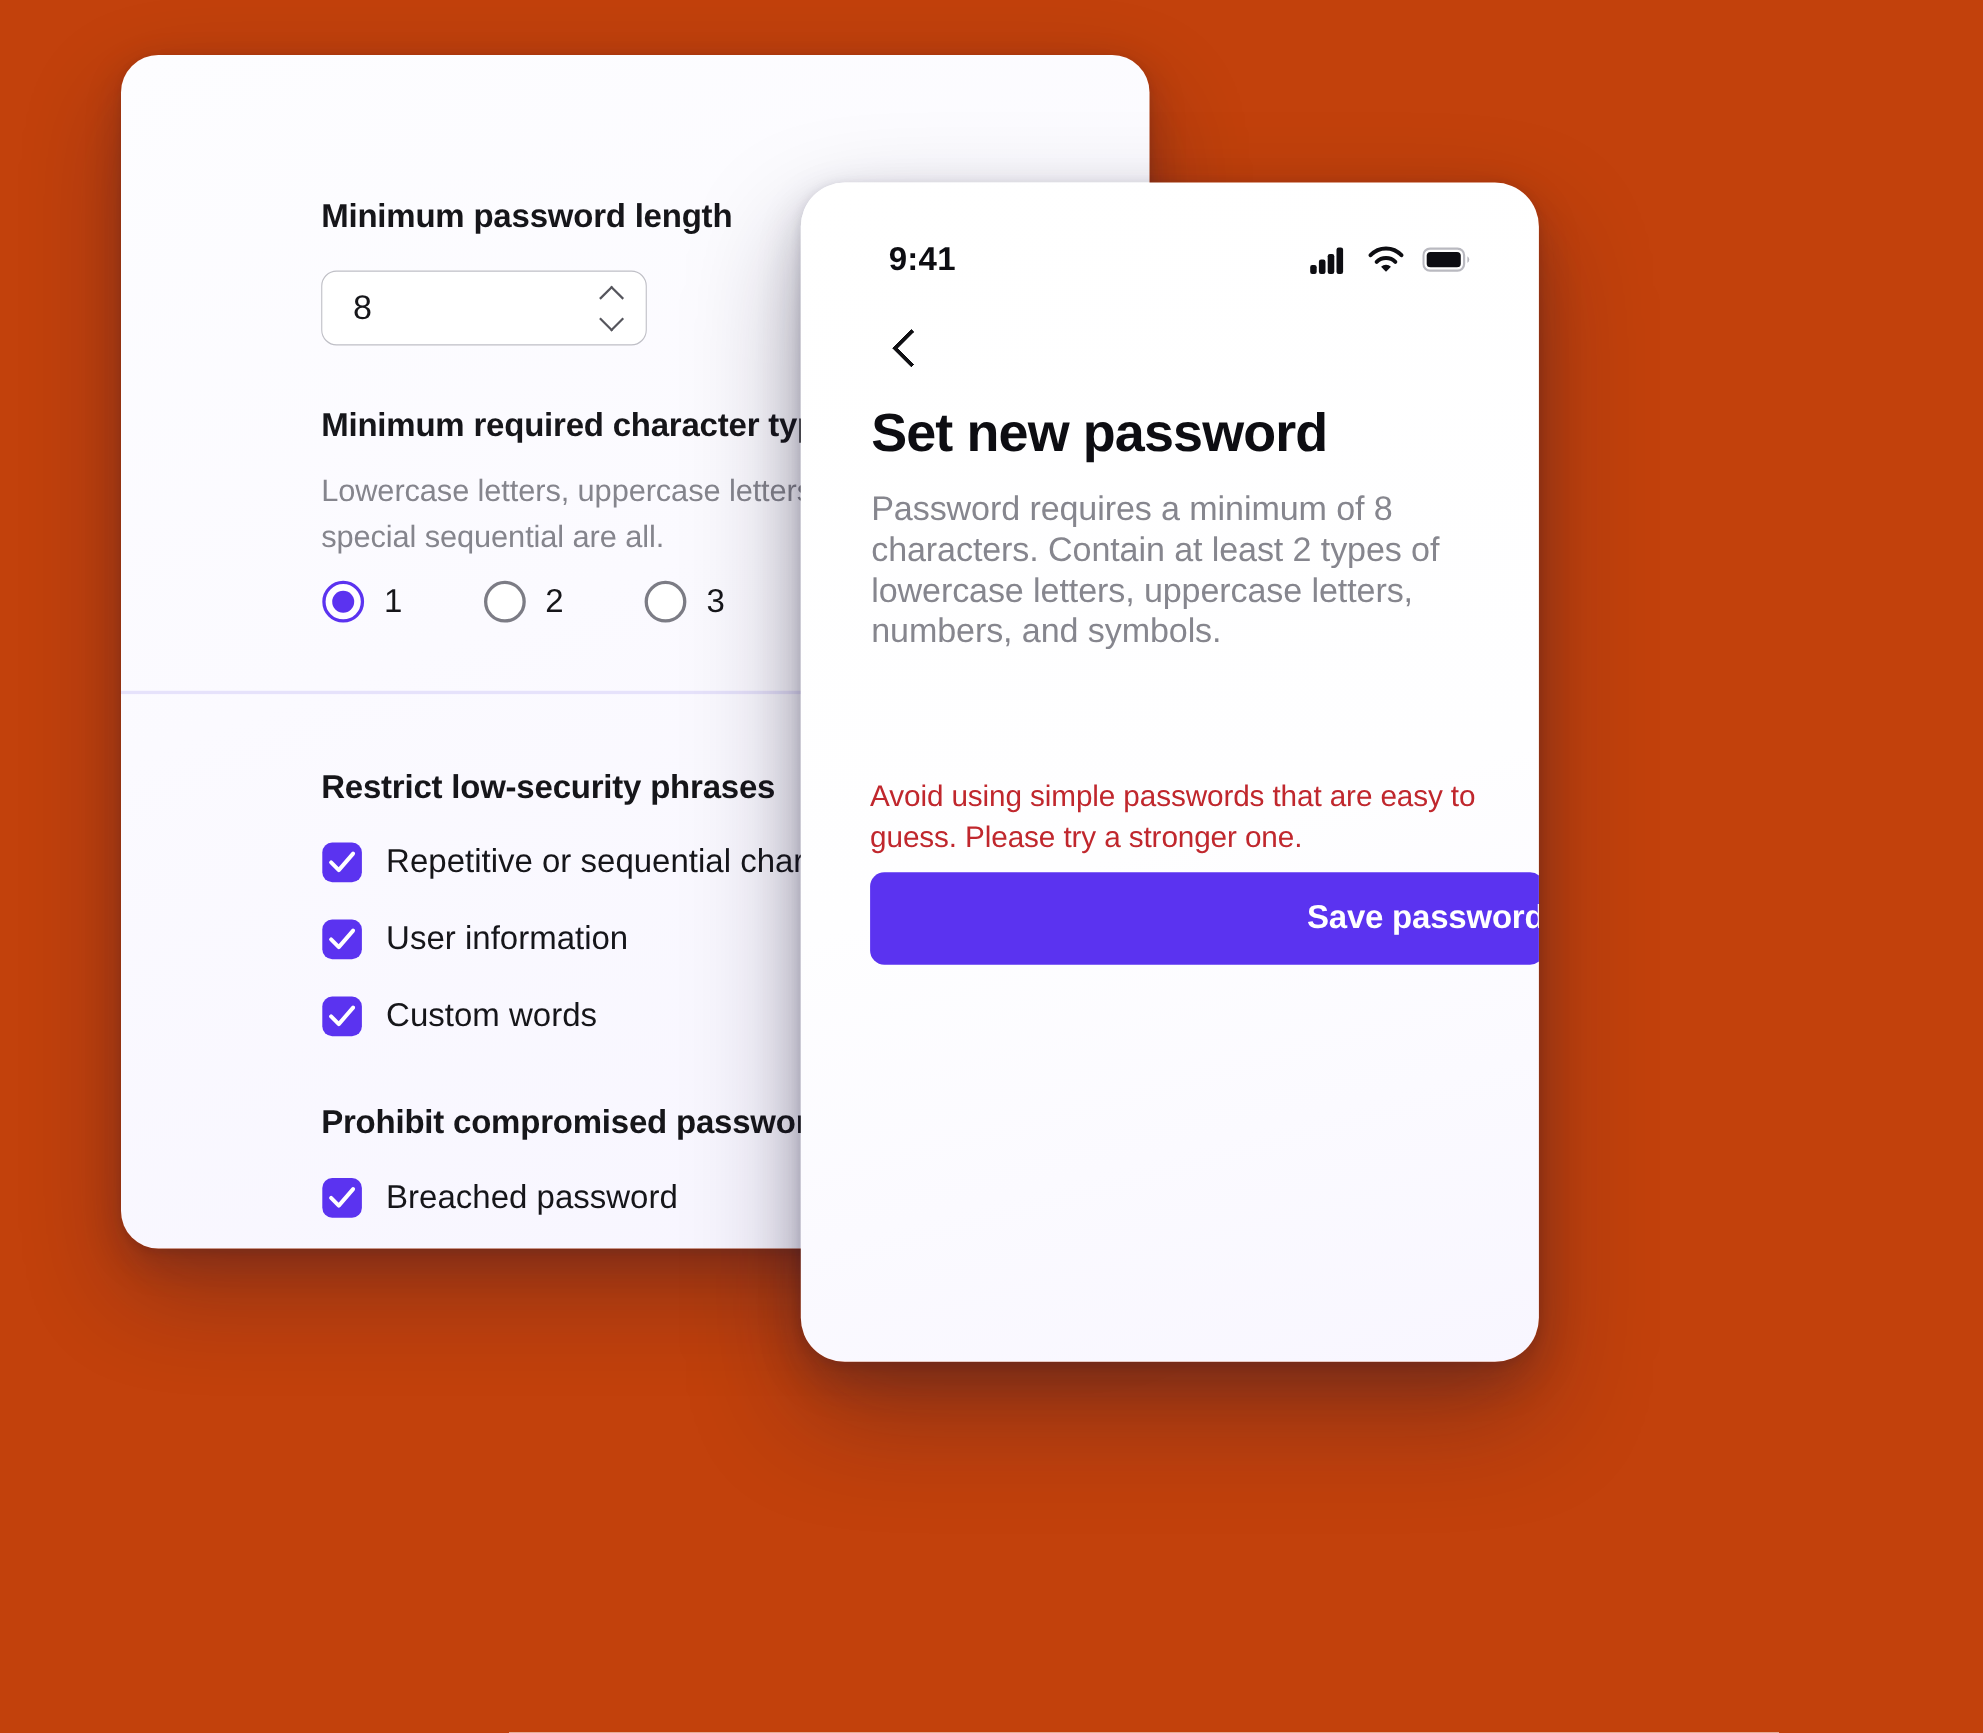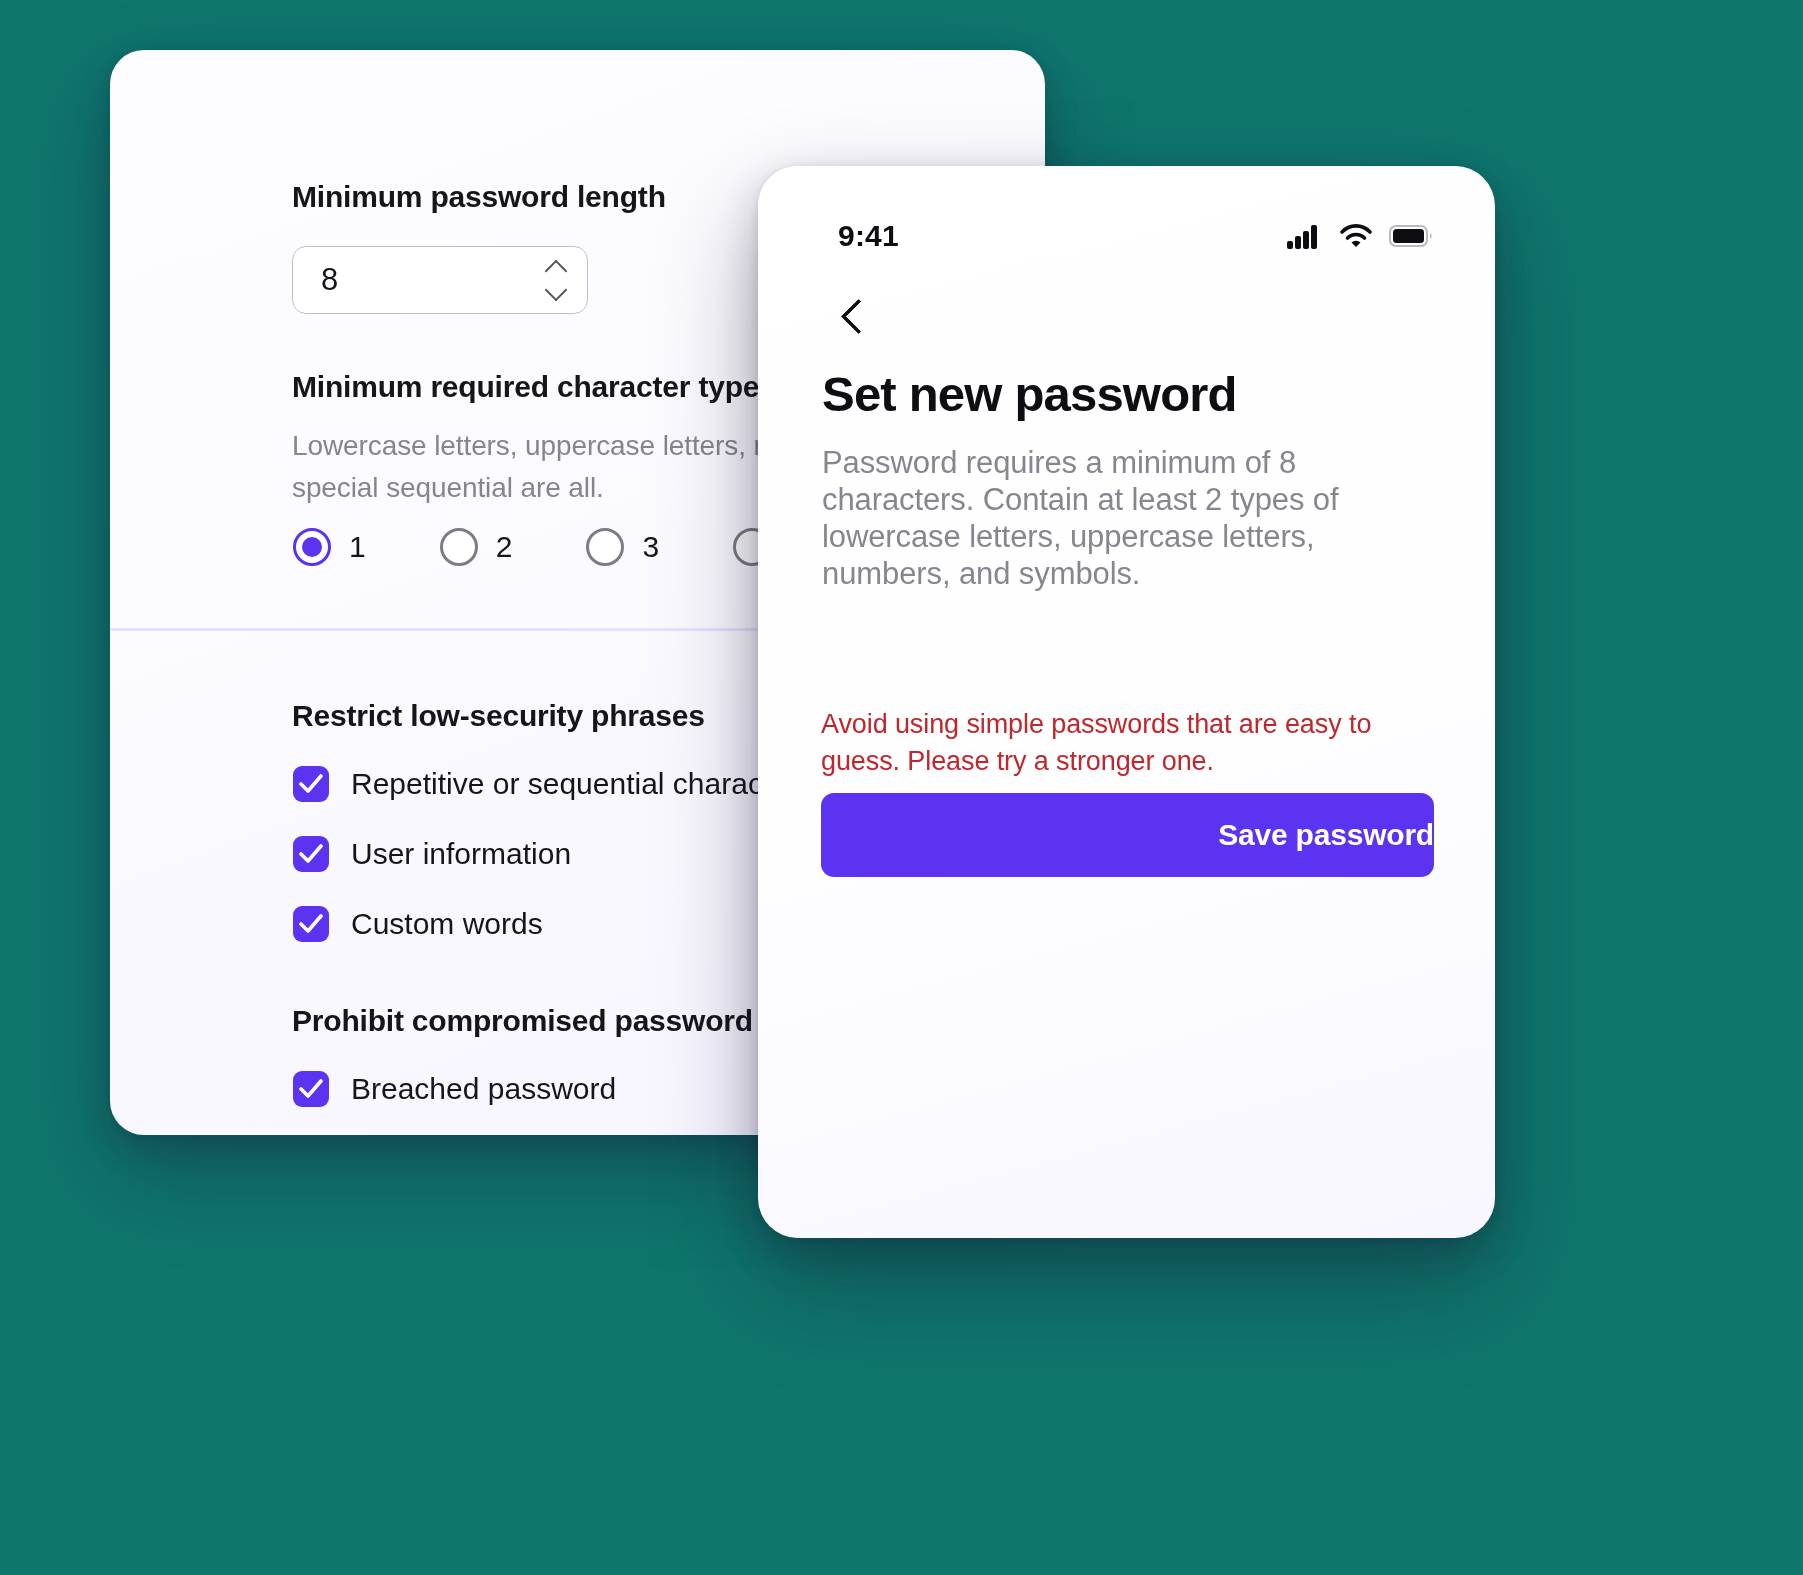--- a/index.html
+++ b/index.html
@@ -7,21 +7,21 @@
     width: 1803px;
     height: 1575px;
     background: #ffffff;
     font-family: "Liberation Sans", sans-serif;
     overflow: hidden;
   }
   #stage {
     position: relative;
     width: 1803px;
     height: 1575px;
-    background: #0f766e;
+    background: #c2410c;
   }
 
   
   #settings-panel {
     position: absolute;
     left: 110px;
     top: 50px;
     width: 935px;
     height: 1085px;
     border-radius: 34px;
@@ -152,30 +152,29 @@
     flex: none;
   }
   .checkbox svg { position: absolute; left: 6px; top: 7px; }
   .check-label { font-size: 30px; color: #16161a; }
 
   
   #phone {
     position: absolute;
     left: 728px;
     top: 166px;
-    width: 737px;
+    width: 671px;
     height: 1072px;
     border-radius: 40px;
     background: linear-gradient(165deg, #ffffff 0%, #fefeff 55%, #f8f6ff 100%);
     box-shadow:
       0 46px 100px rgba(22, 18, 45, 0.34),
       0 16px 40px rgba(22, 18, 45, 0.20),
       0 2px 10px rgba(22, 18, 45, 0.10);
     overflow: hidden;
-    margin-left: 30px;
   }
   #phone-statusbar {
     position: absolute;
     left: 0; right: 0;
     top: 46px;
     height: 48px;
     display: flex;
     align-items: center;
     justify-content: space-between;
     padding: 0 62px 0 80px;

